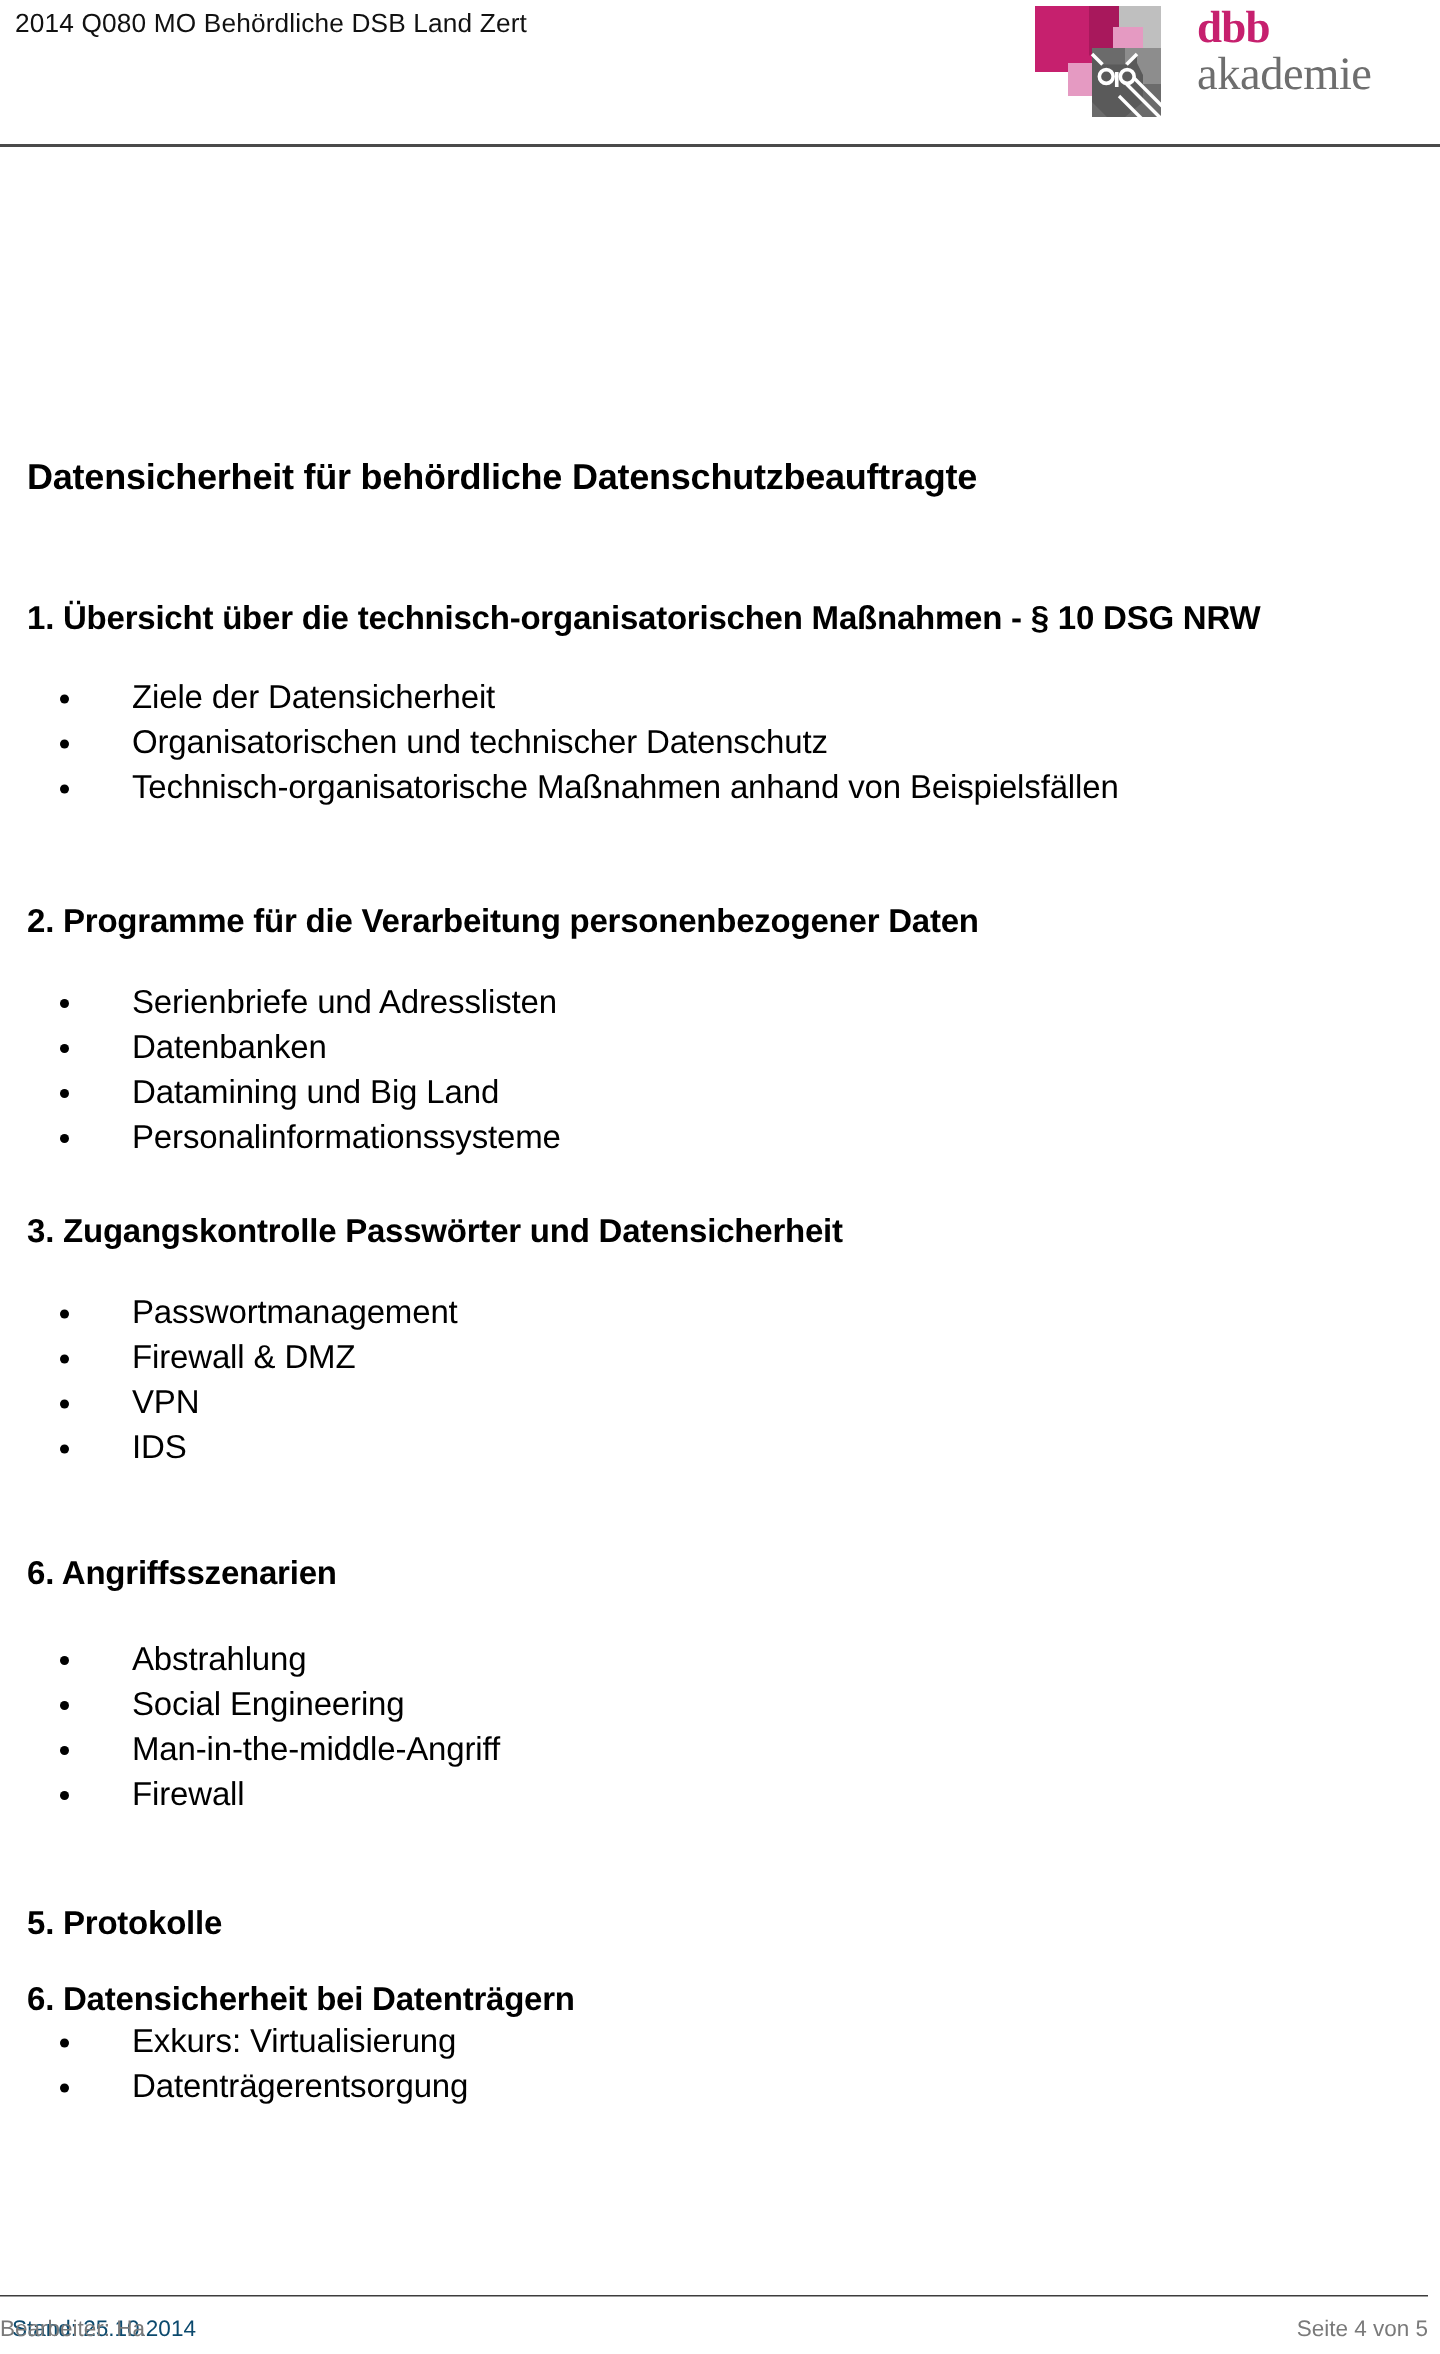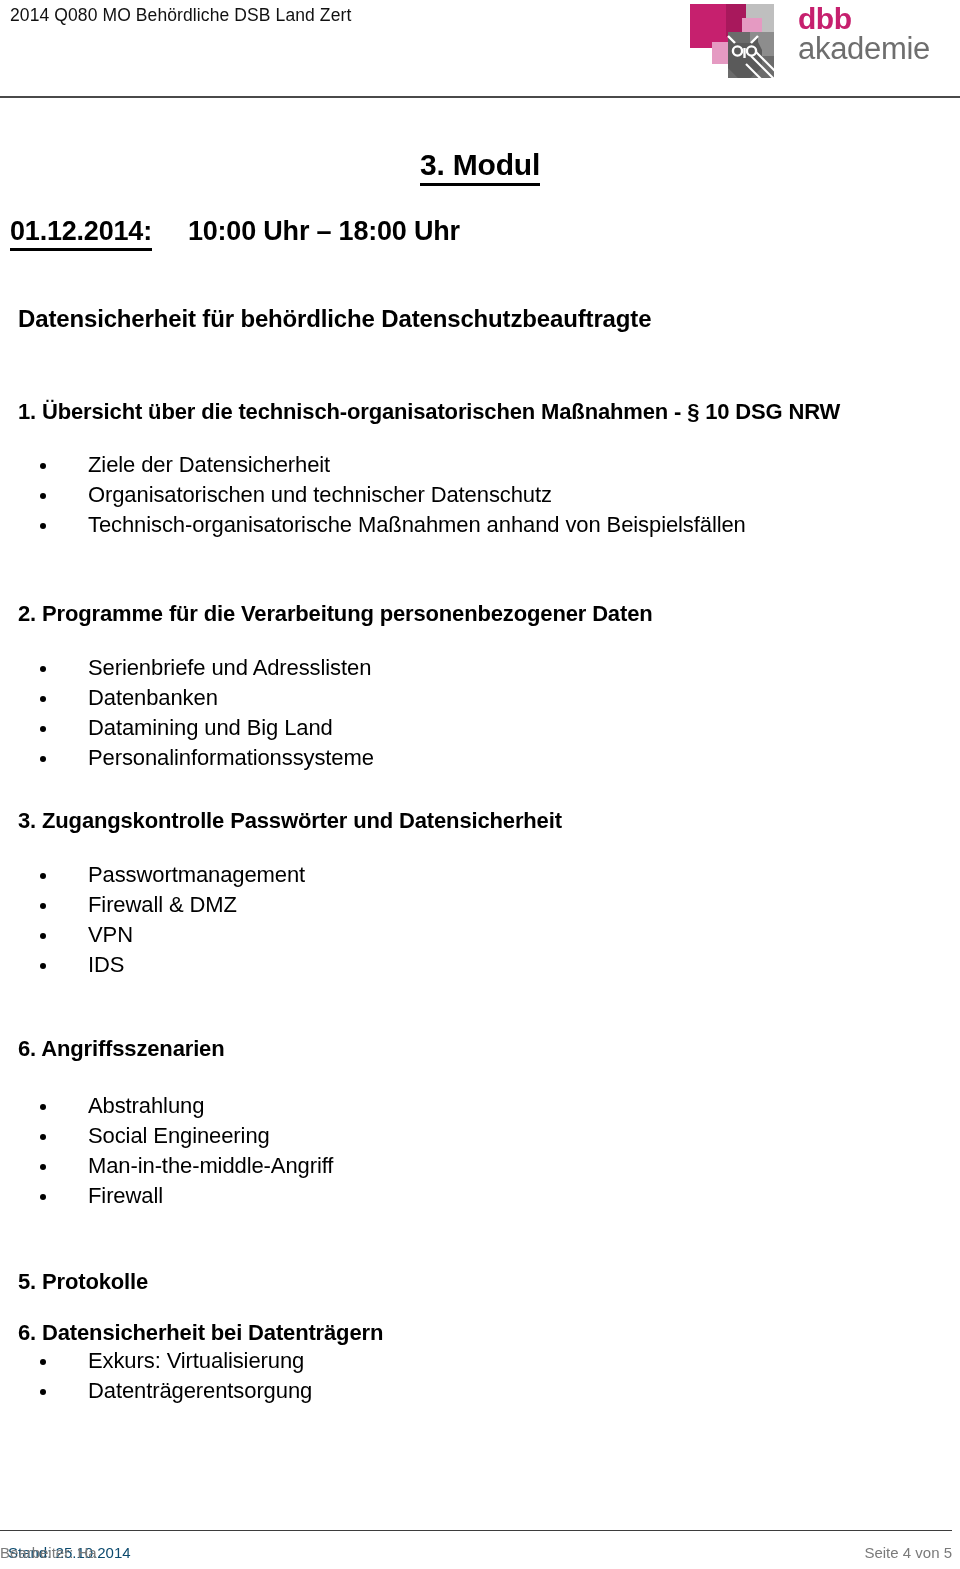--- a/index.html
+++ b/index.html
@@ -52,20 +52,21 @@
     border-top: 2.2px solid #4a4a4a;
   }
 
   
   .logo {
     position: absolute;
     right: 0px;
     top: 2px;
     width: 272px;
     height: 86px;
+    font-family: Liberation Serif, serif;
   }
   .logo-mark {
     position: absolute;
     left: 0px;
     top: 0px;
     width: 98px;
     height: 84px;
   }
   .logo-wordmark {
     position: absolute;
@@ -282,27 +283,21 @@
 
       <div class="logo-wordmark">
         <div class="logo-dbb">dbb</div>
         <div class="logo-akademie">akademie</div>
       </div>
     </div>
 
     <div class="header-rule"></div>
   </div>
 
-  <div class="modul-title">
-    <span>3. Modul</span>
-  </div>
-
-  <div class="datetime-row">
-    <span class="date-part">01.12.2014:</span><span class="time-part">10:00 Uhr – 18:00 Uhr</span>
-  </div>
+
 
   <div class="subtitle">Datensicherheit für behördliche Datenschutzbeauftragte</div>
 
   <div class="sections" id="sections-root">
       <div class="section" style="top: 0px;">
         <div class="section-heading" style="top: 399px;">1. Übersicht über die technisch-organisatorischen Maßnahmen - § 10 DSG NRW</div>
         <ul class="bullet-list" style="top: 452px;">
           <li class="bullet-item">
             <span class="bullet-dot"></span>
             <span class="bullet-text">Ziele der Datensicherheit</span>

